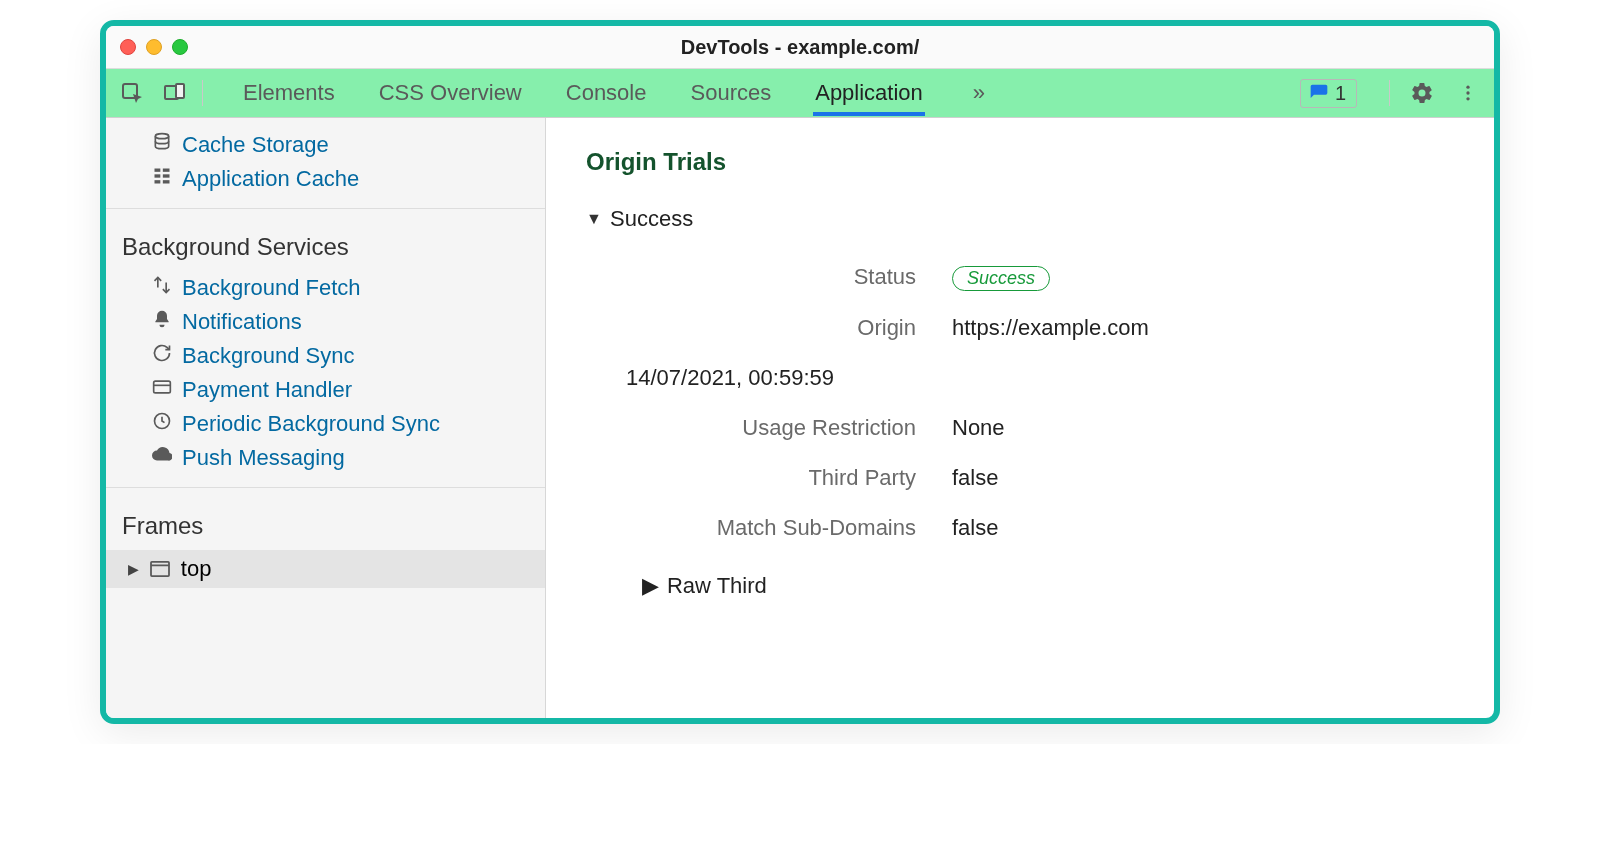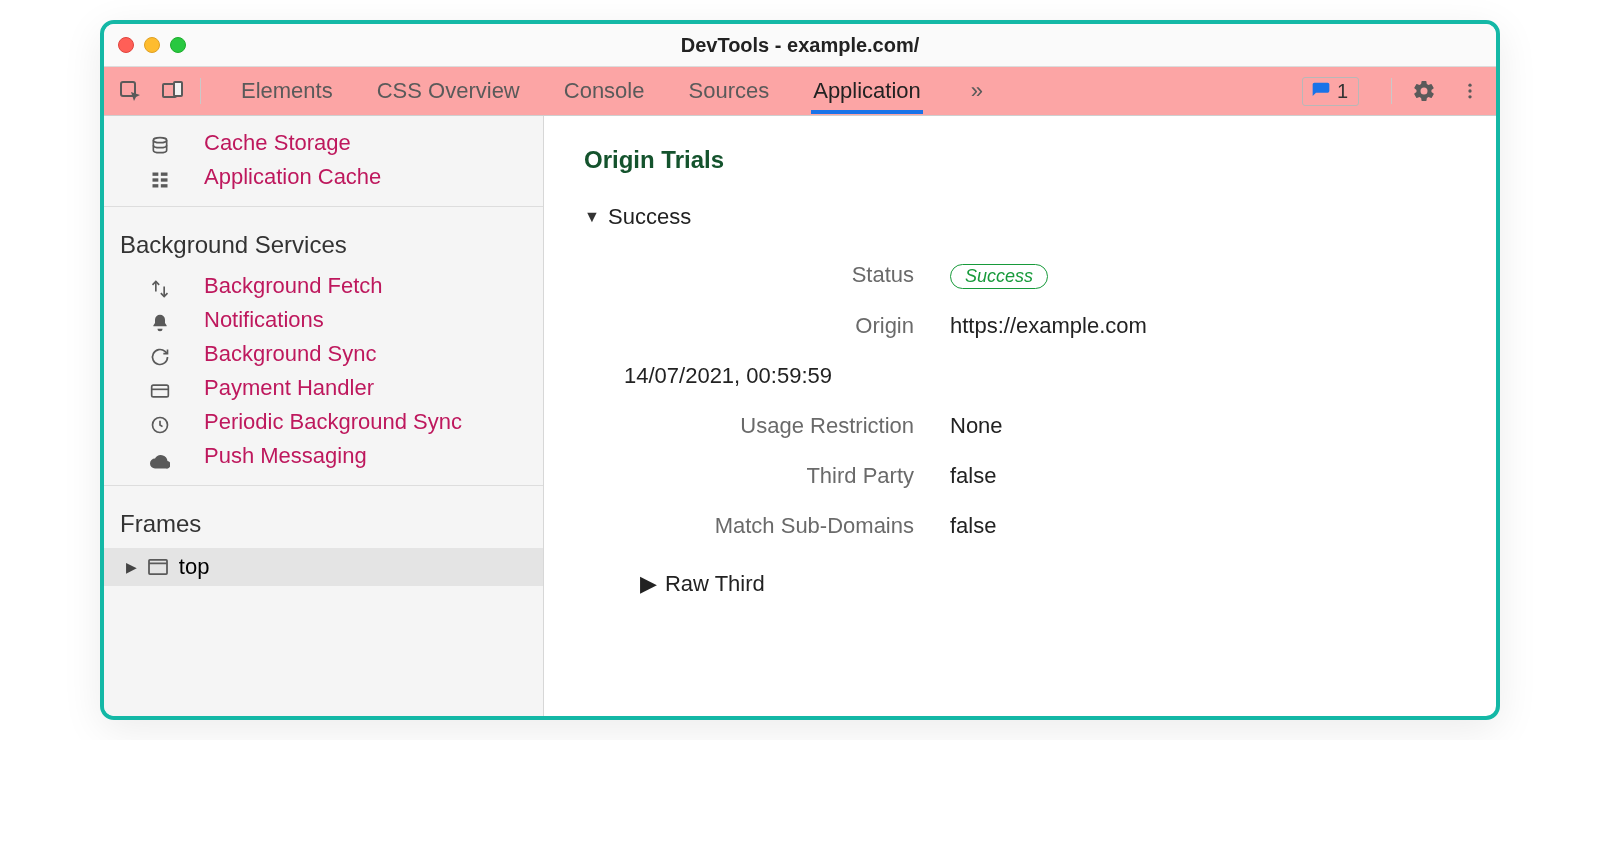--- a/index.html
+++ b/index.html
@@ -6,21 +6,21 @@
   body {
     font-family: -apple-system, BlinkMacSystemFont, "Segoe UI", Helvetica, Arial, sans-serif;
     background: #fff;
     display: flex;
     align-items: flex-start;
     justify-content: center;
     padding: 20px;
   }
   .window {
     width: 1400px;
-    border: 4px solid #14b8a6;
+    border: 6px solid #14b8a6;
     border-radius: 14px;
     overflow: hidden;
     box-shadow: 0 10px 40px rgba(0,0,0,0.08);
     background: #fff;
   }
   .titlebar {
     height: 42px;
     background: #fafafa;
     display: flex;
     align-items: center;
@@ -35,21 +35,21 @@
   .title-text {
     position: absolute;
     left: 50%;
     transform: translateX(-50%);
     font-size: 20px;
     color: #222;
     font-weight: 600;
   }
   .toolbar {
     height: 50px;
-    background: #fca5a5;
+    background: #86efac;
     border-top: 1px solid #dcdcdc;
     border-bottom: 1px solid #cfcfcf;
     display: flex;
     align-items: center;
     padding: 0 12px;
     gap: 14px;
   }
   .toolbar .divider {
     width: 1px; height: 26px;
     background: #c9c9c9;
@@ -89,25 +89,25 @@
   .sidebar {
     width: 440px;
     background: #f5f5f5;
     border-right: 1px solid #d7d7d7;
     display: flex;
     flex-direction: column;
     overflow: hidden;
   }
   .sb-item {
     display: flex;
-    align-items: flex-end;
-    gap: 28px;
+    align-items: flex-start;
+    gap: 4px;
     padding: 4px 10px 4px 46px;
     font-size: 22px;
-    color: #be185d;
+    color: #0369a1;
     cursor: pointer;
   }
   .sb-item .ic { width: 26px; text-align: center; color: #5a5a5a; }
   .section-hdr {
     font-size: 24px;
     color: #333;
     padding: 24px 16px 10px 16px;
   }
   .sep { border-top: 1px solid #ddd; margin: 12px 0 0 0; }
   .frame-row {

